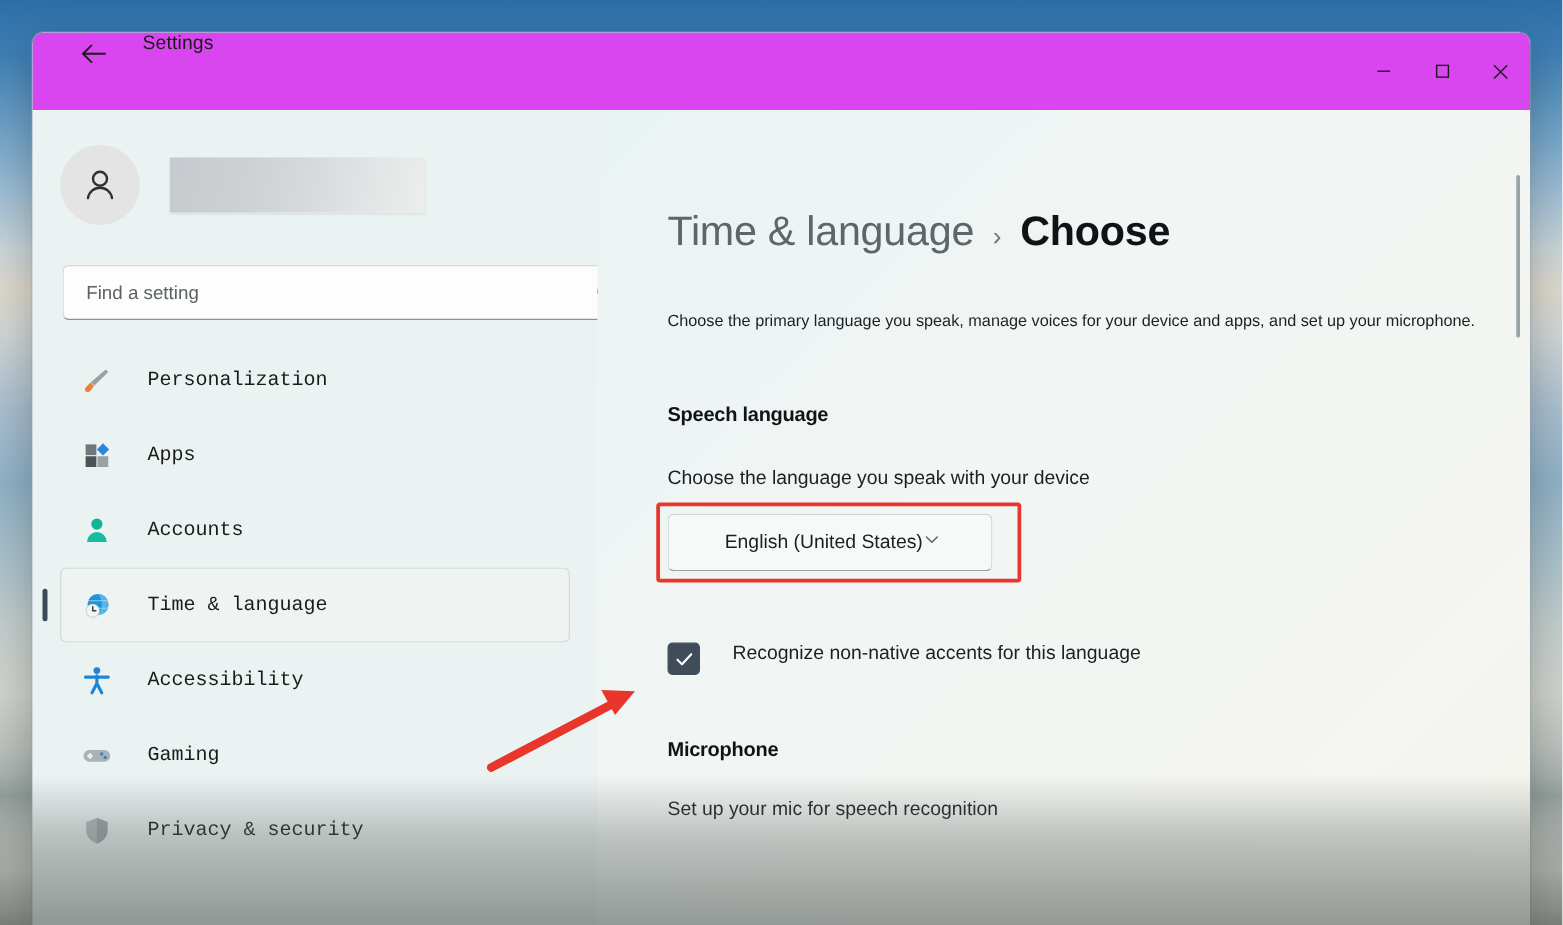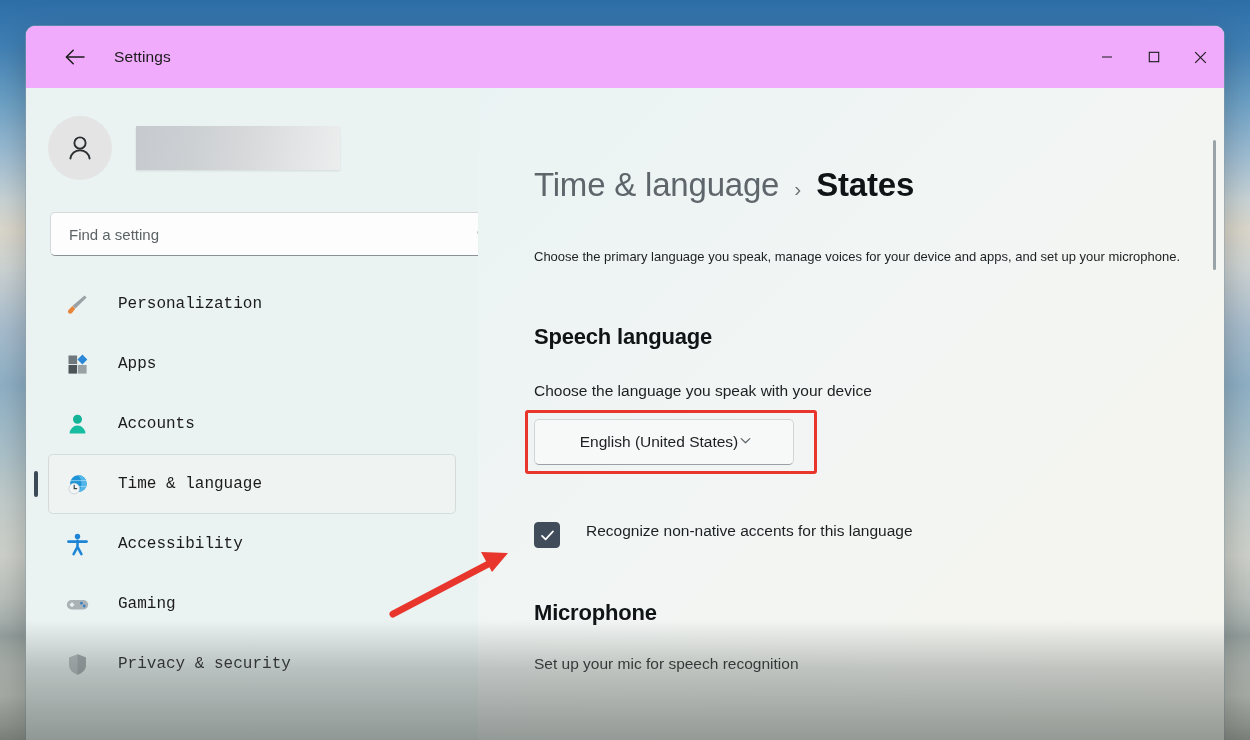--- a/index.html
+++ b/index.html
@@ -50,23 +50,23 @@
     background:#f3f6f7;
     border-radius:9px 9px 0 0;
     overflow:hidden;
     box-shadow:0 0 0 1px rgba(140,160,170,.45), 0 10px 34px rgba(0,0,0,.26);
     display:flex; flex-direction:column;
   }
 
   
   .titlebar {
     height:62px; flex:0 0 62px;
-    display:flex; align-items:center;
+    display:flex; 
     position:relative;
-    background:#f0abfc;
+    background:#d946ef;
   }
   .back-btn {
     width:38px; height:34px;
     margin-left:30px;
     display:flex; align-items:center; justify-content:center;
     border-radius:5px; cursor:pointer;
   }
   .app-title {
     margin-left:20px;
     font-size:15.5px; color:#1b1b1b; letter-spacing:.1px;
@@ -160,21 +160,21 @@
   .bc-current { font-size:33px; color:#101315; font-weight:600; letter-spacing:-.2px; }
 
   .page-desc {
     margin-top:39px;
     font-size:13px; line-height:28px; color:#1d2022;
     max-width:672px;
   }
 
   .section-title {
     margin-top:53px;
-    font-size:22px; font-weight:600; color:#111416; letter-spacing:-.2px;
+    font-size:16px; font-weight:600; color:#111416; letter-spacing:-.2px;
   }
   .field-label { margin-top:32px; font-size:15.5px; color:#1d2022; }
 
   .combo-wrap { position:relative; margin-top:19px; width:260px; }
   .combo {
     width:260px; height:46px;
     background:#f7f9f9;
     border:1px solid #d0d5d7;
     border-bottom:1.4px solid #9aa1a5;
     border-radius:5px;
@@ -364,21 +364,21 @@
           </div>
 
         </div>
       </div>
 
       <div class="content">
 
         <div class="breadcrumb">
           <span class="bc-parent">Time &amp; language</span>
           <span class="bc-sep">›</span>
-          <span class="bc-current">States</span>
+          <span class="bc-current">Choose</span>
         </div>
 
         <div class="page-desc">Choose the primary language you speak, manage voices for your device and apps, and set up your microphone.</div>
 
         <div class="section-title">Speech language</div>
 
         <div class="field-label">Choose the language you speak with your device</div>
 
         <div class="combo-wrap">
           <div class="combo">

